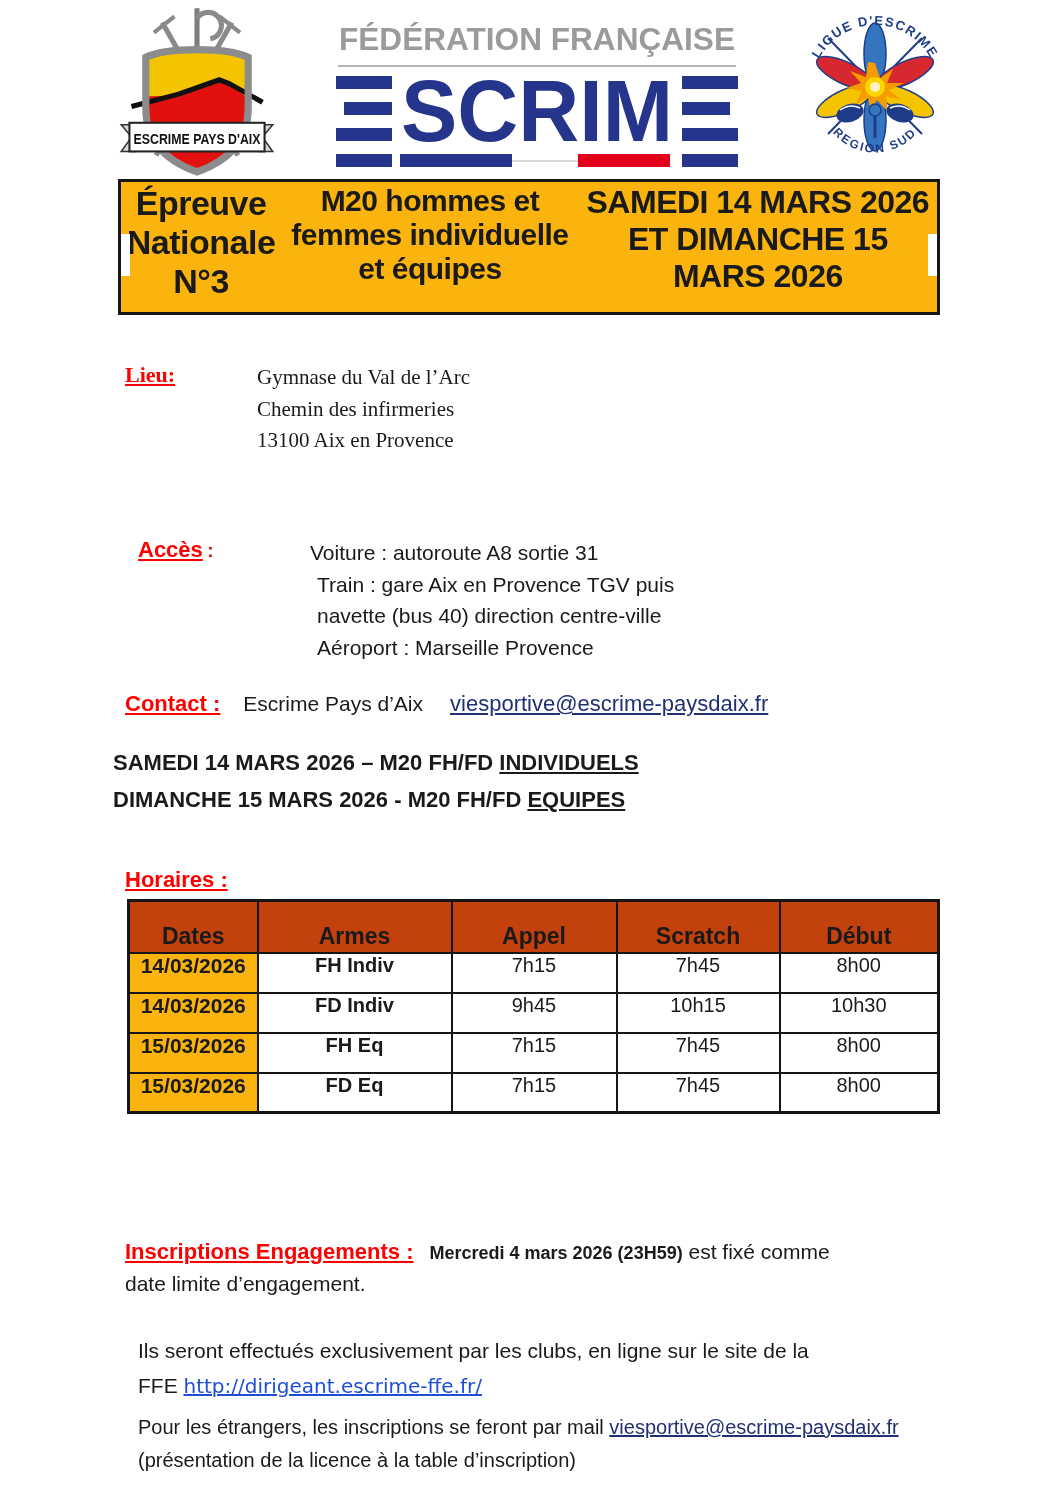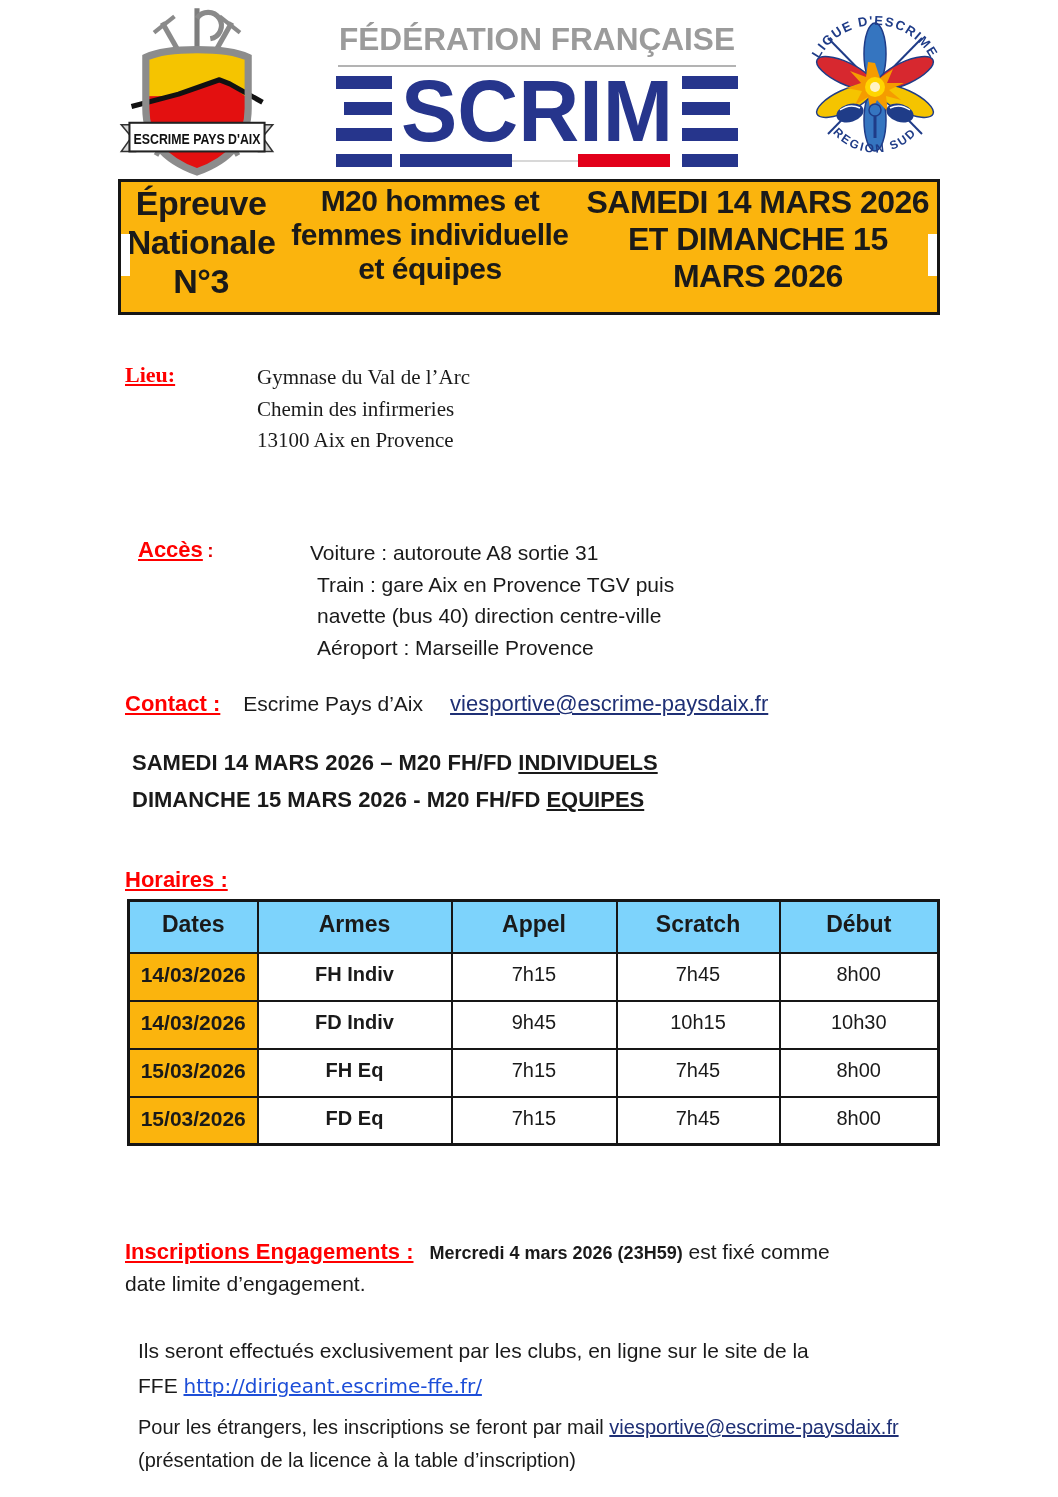--- a/index.html
+++ b/index.html
@@ -34,32 +34,32 @@
   .sec-acces .label-col { width:172px; }
   .sec-acces .lines div { line-height:31.5px; }
   .sec-acces .lines div.indent { margin-left:7px; }
   .colon-plain { color:#e00000; font-weight:bold; font-size:19px; text-decoration:none; }
 
   .sec-contact { position:absolute; left:125px; top:691px; white-space:nowrap; }
   .sec-contact .name { font-size:21px; margin-left:23px; }
   .link-navy { color:#1f3075; text-decoration:underline; font-size:22px; }
   .sec-contact .link-navy { margin-left:27px; }
 
-  .sec-events { position:absolute; left:132px; top:744px; font-weight:bold; font-size:22px; }
+  .sec-events { position:absolute; left:113px; top:744px; font-weight:bold; font-size:22px; }
   .sec-events div { line-height:37px; white-space:nowrap; }
   .sec-events .und { text-decoration:underline; }
 
   .horaires-label { position:absolute; left:125px; top:867px; }
 
   
   .sched { position:absolute; left:127px; top:899px; border-collapse:collapse;
            border:3px solid #161616; table-layout:fixed; }
   .sched th, .sched td { border:2px solid #161616; text-align:center; vertical-align:top; }
-  .sched th { background:#7dd3fc; font-size:23px; font-weight:bold; height:52px; padding-top:9px; }
-  .sched td { height:48px; padding-top:9px; font-size:20px; background:#ffffff; }
+  .sched th { background:#c2410c; font-size:23px; font-weight:bold; height:52px; padding-top:21px; }
+  .sched td { height:40px; font-size:20px; background:#ffffff; }
   .sched td.c-date { background:#FBB40D; font-weight:bold; font-size:21px; }
   .sched td.c-arme { font-weight:bold; }
   .sched .w0 { width:129px; } .sched .w1 { width:194px; } .sched .w2 { width:165px; }
   .sched .w3 { width:163px; } .sched .w4 { width:159px; }
 
   
   .sec-inscriptions { position:absolute; left:125px; top:1239px; width:810px; }
   .sec-inscriptions .l1 { white-space:nowrap; }
   .sec-inscriptions .deadline { font-weight:bold; font-size:18px; margin-left:16px; }
   .sec-inscriptions .l2 { line-height:38px; font-size:21px; }

